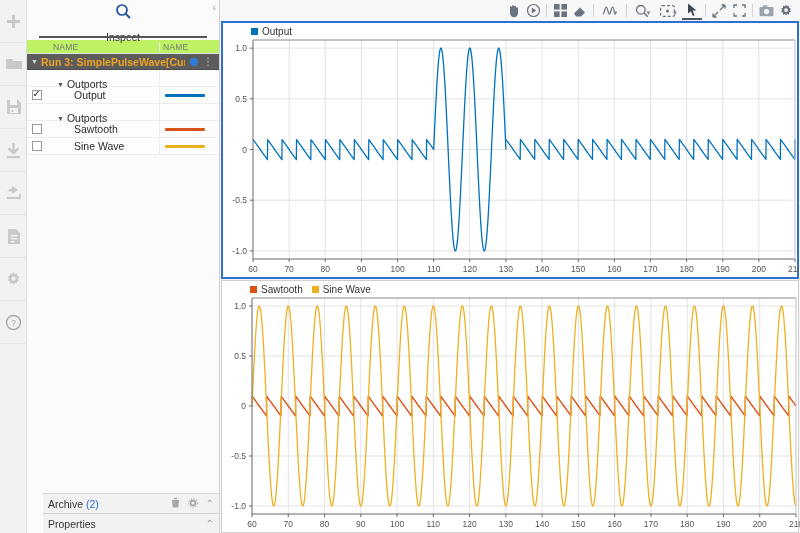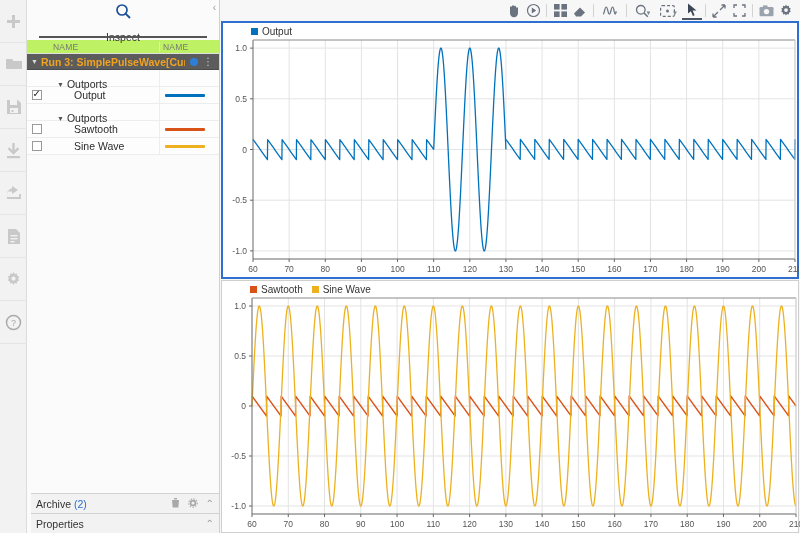--- a/index.html
+++ b/index.html
@@ -75,21 +75,21 @@
   .runtitle { font-size:10.5px; font-weight:bold; color:#f0a323; }
   .swatch { width:40px; height:3px; border-radius:1px; }
   .dot { width:8px; height:8px; border-radius:50%; background:#2f7ed8; }
   .kebab { color:#cfcfcf; font-size:10px; letter-spacing:0; line-height:8px; margin-left:5px; cursor:pointer; }
 
   .indent1 { padding-left:11px;margin-top:12px; }
   .indent2 { padding-left:28px; }
 
   
   .dock {
-    position:absolute; left:4px; right:0; height:20px; background:#f2f2f2;
+    position:absolute; left:16px; right:0; height:20px; background:#f2f2f2;
     border-top:1px solid #d2d2d2; display:flex; align-items:center; padding:0 5px;
     font-size:10.5px; color:#333;
   }
   .dock .sp { flex:1; }
   .dock .dicon { color:#9a9a9a; font-size:10px; margin-left:8px; cursor:pointer; }
   #dockArchive { bottom:20px; }
   #dockProps { bottom:0; border-bottom:none; }
   .archive-count { color:#2a6fc9; margin-left:3px; }
 
   

